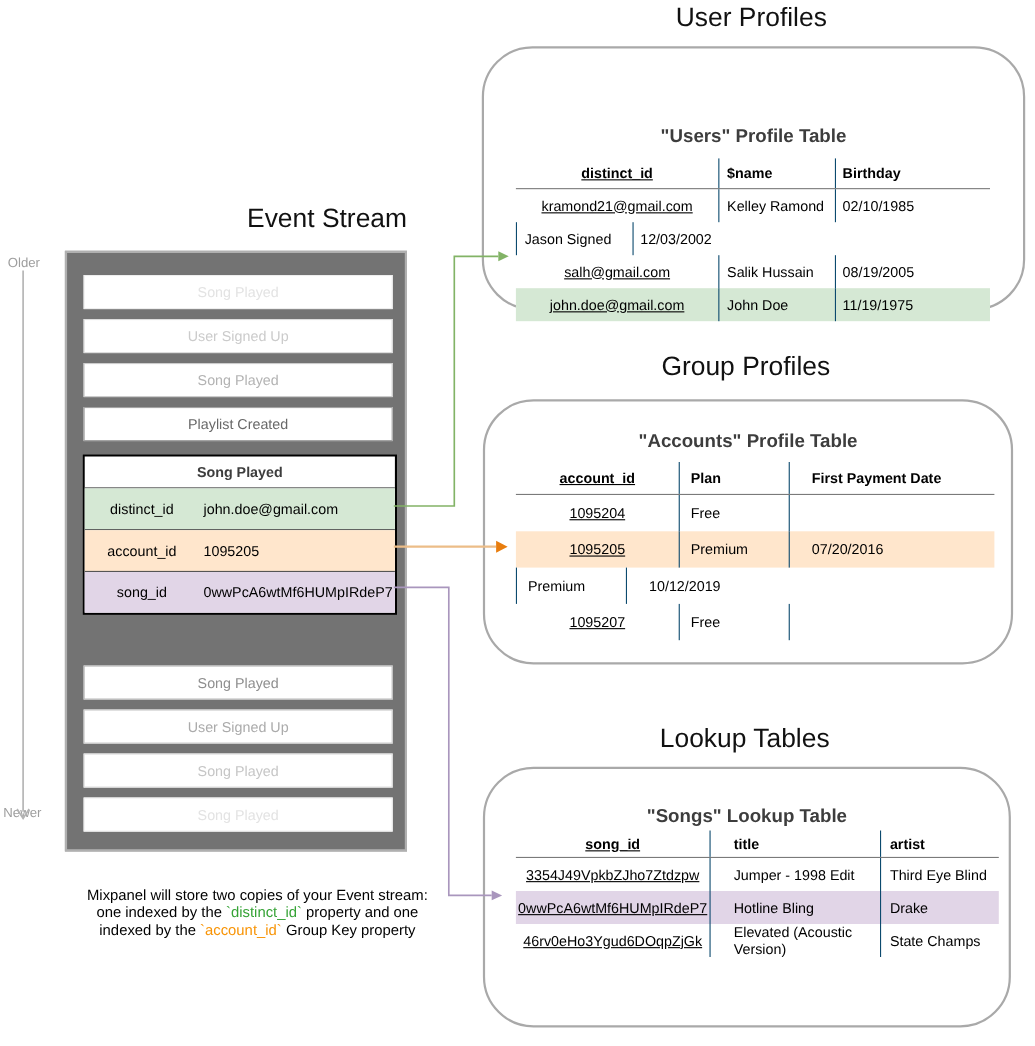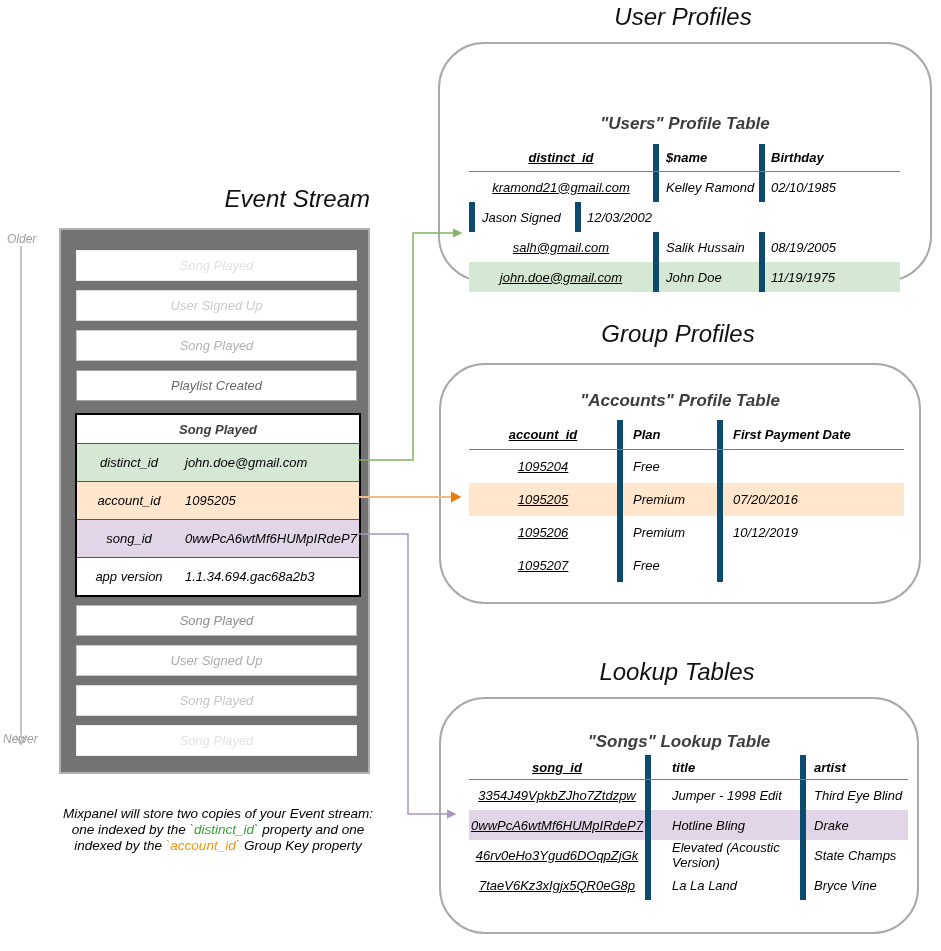--- a/index.html
+++ b/index.html
@@ -1,18 +1,18 @@
 <!DOCTYPE html>
 <html><head>
 <meta charset="utf-8">
 <style>
   html,body{margin:0;padding:0;background:#ffffff;}
   #canvas{
     position:relative;width:941px;height:951px;background:#ffffff;overflow:hidden;
-    font-family:"Liberation Sans","DejaVu Sans",sans-serif;color:#000;font-style:italic;
+    font-family:"Liberation Sans","DejaVu Sans",sans-serif;color:#000;
   }
   
   .section-title{
     position:absolute;font-size:24px;line-height:28px;color:#111;
     text-align:center;white-space:nowrap;
   }
   
   .card{
     position:absolute;background:#fff;border:2px solid #a9a9a9;border-radius:46px;
   }
@@ -27,27 +27,27 @@
   .card-heading{
     position:absolute;left:0;right:0;text-align:center;
     font-size:17px;font-weight:bold;color:#3d3d3d;white-space:nowrap;
   }
   
   .tbl{position:absolute;font-size:13px;}
   .thead{display:flex;align-items:center;font-weight:bold;border-bottom:1.5px solid #7a7a7a;}
   .trow{display:flex;align-items:center;}
   .cell{height:100%;display:flex;align-items:center;box-sizing:border-box;}
   .cell.center{justify-content:center;text-align:center;}
-  .cell.sep{border-left:6px solid #0c4a6e;}
+  .cell.sep{border-left:1px solid #0c4a6e;}
   .u{text-decoration:underline;}
   
   .users-tbl .c1{width:184px;} .users-tbl .c2{width:106px;padding-left:7px;} .users-tbl .c3{width:141px;padding-left:6px;}
   .users-tbl .thead{height:27px;} .users-tbl .trow{height:30px;}
   
-  .acct-tbl .c1{width:148px;} .acct-tbl .c2{width:100px;padding-left:10px;} .acct-tbl .c3{width:187px;padding-left:10px;}
+  .acct-tbl .c1{width:148px;} .acct-tbl .c2{width:100px;padding-left:10px;} .acct-tbl .c3{width:187px;padding-left:20px;}
   .acct-tbl .thead{height:29px;} .acct-tbl .trow{height:33px;}
   
   .songs-tbl .c1{width:176px;} .songs-tbl .c2{width:155px;padding-left:21px;} .songs-tbl .c3{width:108px;padding-left:8px;}
   .songs-tbl .thead{height:24px;} .songs-tbl .trow{height:30px;}
   
   #event-container{
     position:absolute;left:59px;top:228px;width:311px;height:546px;
     border:2px solid #b0b0b0;background:#737373;box-sizing:border-box;
   }
   #event-container::after{
@@ -71,21 +71,21 @@
   #active-event .ev-row{
     height:37px;display:flex;align-items:center;font-size:13px;border-bottom:1px solid #555;
   }
   #active-event .ev-row:last-child{border-bottom:none;}
   .ev-key{width:104px;text-align:center;flex-shrink:0;}
   .ev-val{padding-left:4px;white-space:nowrap;}
   
   .axis-label{position:absolute;font-size:12px;color:#9e9e9e;}
   
   #caption{
-    position:absolute;left:8px;top:806px;width:420px;text-align:center;
+    position:absolute;left:24px;top:806px;width:420px;text-align:center;
     font-size:13.5px;line-height:16px;color:#000;
   }
   
   #wires{position:absolute;left:0;top:0;z-index:5;pointer-events:none;}
 </style>
 </head>
 <body>
 
 <div id="canvas">
 
@@ -111,24 +111,20 @@
         <span class="ev-val">john.doe@gmail.com</span>
       </div>
       <div class="ev-row" style="background-color: rgb(255, 230, 204);">
         <span class="ev-key">account_id</span>
         <span class="ev-val">1095205</span>
       </div>
       <div class="ev-row" style="background-color: rgb(225, 213, 231);">
         <span class="ev-key">song_id</span>
         <span class="ev-val">0wwPcA6wtMf6HUMpIRdeP7</span>
       </div>
-      <div class="ev-row">
-        <span class="ev-key">app version</span>
-        <span class="ev-val">1.1.34.694.gac68a2b3</span>
-      </div>
     </div>
 
     <div class="event-box" style="top: 375px; color: rgb(143, 143, 143); border-color: rgb(184, 184, 184);">Song Played</div>
     <div class="event-box" style="top: 415px; color: rgb(171, 171, 171); border-color: rgb(204, 204, 204);">User Signed Up</div>
     <div class="event-box" style="top: 455px; color: rgb(198, 198, 198); border-color: rgb(221, 221, 221);">Song Played</div>
     <div class="event-box" style="top: 495px; color: rgb(227, 227, 227); border-color: rgb(238, 238, 238);">Song Played</div>
   </div>
 
   <div class="card" style="left:438px;top:42px;width:490px;height:236px;">
     <div class="card-heading" style="top:70px;">"Users" Profile Table</div>
@@ -186,23 +182,20 @@
         <div class="cell c3 sep"></div>
       </div>
       <div class="trow" style="background-color: rgb(255, 230, 204);">
         <div class="cell c1 center">
             <span class="u">1095205</span>
           </div>
         <div class="cell c2 sep">Premium</div>
         <div class="cell c3 sep">07/20/2016</div>
       </div>
       <div class="trow">
-        <div class="cell c1 center">
-            <span class="u">1095206</span>
-          </div>
         <div class="cell c2 sep">Premium</div>
         <div class="cell c3 sep">10/12/2019</div>
       </div>
       <div class="trow">
         <div class="cell c1 center">
             <span class="u">1095207</span>
           </div>
         <div class="cell c2 sep">Free</div>
         <div class="cell c3 sep"></div>
       </div>
@@ -233,27 +226,20 @@
         <div class="cell c2 sep">Hotline Bling</div>
         <div class="cell c3 sep">Drake</div>
       </div>
       <div class="trow">
         <div class="cell c1 center">
             <span class="u">46rv0eHo3Ygud6DOqpZjGk</span>
           </div>
         <div class="cell c2 sep">Elevated (Acoustic Version)</div>
         <div class="cell c3 sep">State Champs</div>
       </div>
-      <div class="trow">
-        <div class="cell c1 center">
-            <span class="u">7taeV6Kz3xIgjx5QR0eG8p</span>
-          </div>
-        <div class="cell c2 sep">La La Land</div>
-        <div class="cell c3 sep">Bryce Vine</div>
-      </div>
     </div>
   </div>
 
   <div id="caption">
     <div>Mixpanel will store two copies of your Event stream:</div>
     <div><span>one indexed by the </span><span style="color: rgb(54, 163, 54);">`distinct_id`</span><span> property and one</span></div>
     <div><span>indexed by the </span><span style="color: rgb(248, 148, 6);">`account_id`</span><span> Group Key property</span></div>
   </div>
 
   <svg id="wires" width="941" height="951" viewBox="0 0 941 951">

